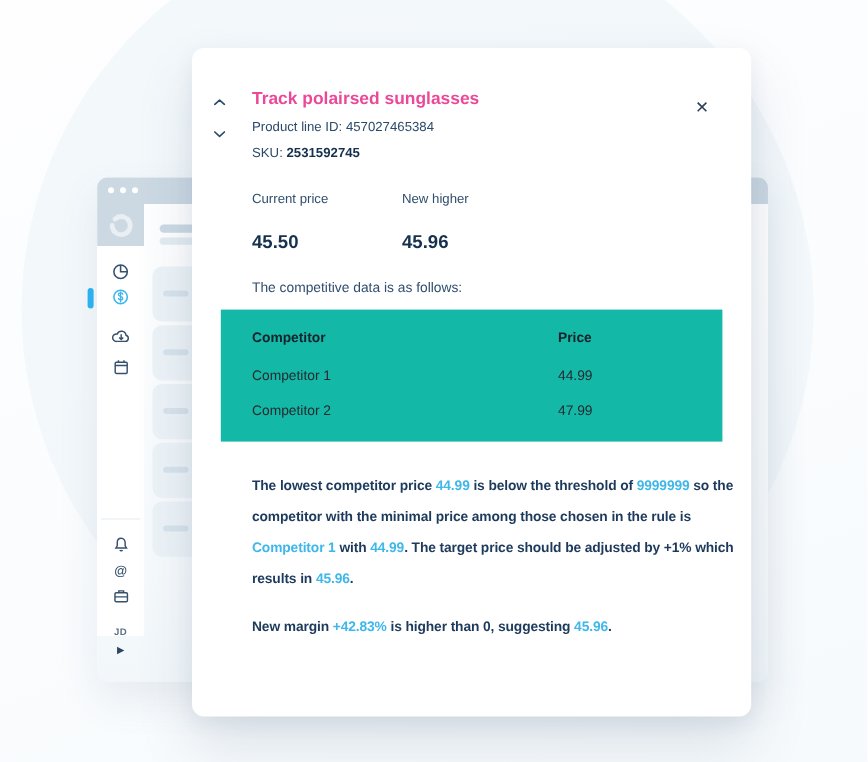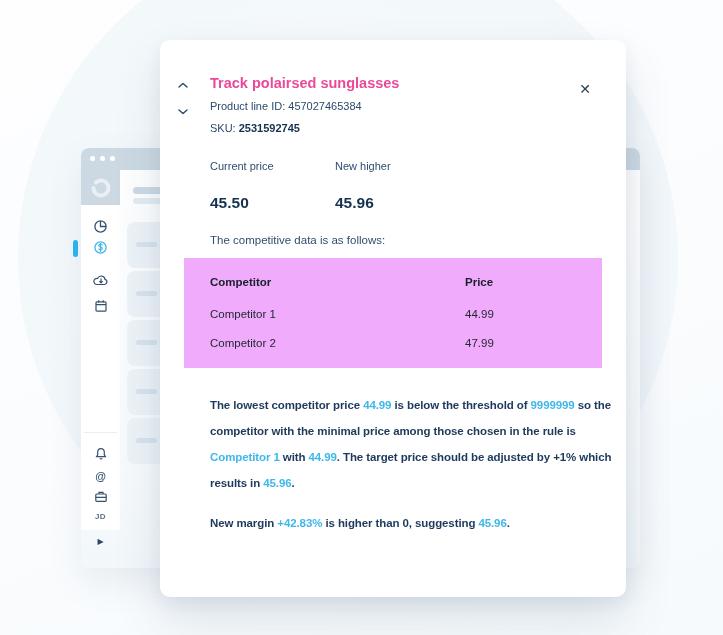--- a/index.html
+++ b/index.html
@@ -43,21 +43,21 @@
   .m-head{padding:34px 40px 0 50px;}
   .m-title{font-size:14.5px;font-weight:700;color:#ec4899;line-height:1.25;}
   .m-meta{font-size:11px;color:#2b4a6b;margin-top:8px;}
   .m-meta + .m-meta{margin-top:10px;}
   .m-meta b{font-weight:700;color:#16314f;}
   .price-row{display:flex;padding:26px 24px 0 50px;}
   .price-col{width:125px;}
   .price-label{font-size:11px;color:#2f4e6e;}
   .price-value{font-size:15.5px;font-weight:700;color:#16314f;margin-top:22px;}
   .intro-line{padding:22px 24px 0 50px;font-size:11.5px;color:#2f4e6e;}
-  .ctable{margin:12px 24px 0 24px;background:#f0abfc;padding:8px 0 10px 0;}
+  .ctable{margin:12px 24px 0 24px;background:#14b8a6;padding:8px 0 10px 0;}
   .trow{display:flex;align-items:center;}
   .trow .c1{width:281px;padding-left:26px;}
   .trow .c2{flex:1;}
   .thead{font-size:11.5px;font-weight:700;color:#17212b;padding:10px 0 12px 0;}
   .tdata{font-size:11.5px;color:#222a31;padding:8px 0 9px 0;}
   .tdata + .tdata{margin-top:0;}
   .para{padding:0 0 0 50px;font-size:11.5px;font-weight:700;color:#1d3a5c;line-height:26px;letter-spacing:-0.1px;}
   .para.first{margin-top:24px;}
   .para.second{margin-top:14px;}
   .hl{color:#3eb7ea;}
@@ -122,21 +122,21 @@
     </div>
     <div class="nav-ic" style="top:318px;">
       <span class="at-glyph">@</span>
     </div>
     <div class="nav-ic" style="top:338px;">
       <svg width="14" height="13" viewBox="0 0 14 13">
         <rect x="1.8" y="4" width="10.4" height="7.4" rx="1" fill="none" stroke="currentColor" stroke-width="1.2"></rect>
         <path d="M5 4V2.4h4V4M1.8 7.4h10.4" fill="none" stroke="currentColor" stroke-width="1.2"></path>
       </svg>
     </div>
-    <div class="nav-ic" style="top:358px;">
+    <div class="nav-ic" style="top:368px;">
       <span class="jd-glyph">JD</span>
     </div>
 
     <div class="expand-arrow">▶</div>
 
     <div class="sk-pill-a"></div>
     <div class="sk-pill-b"></div>
     <div class="sk-card" style="top:74px;">
         <span class="bar"></span>
       </div>

